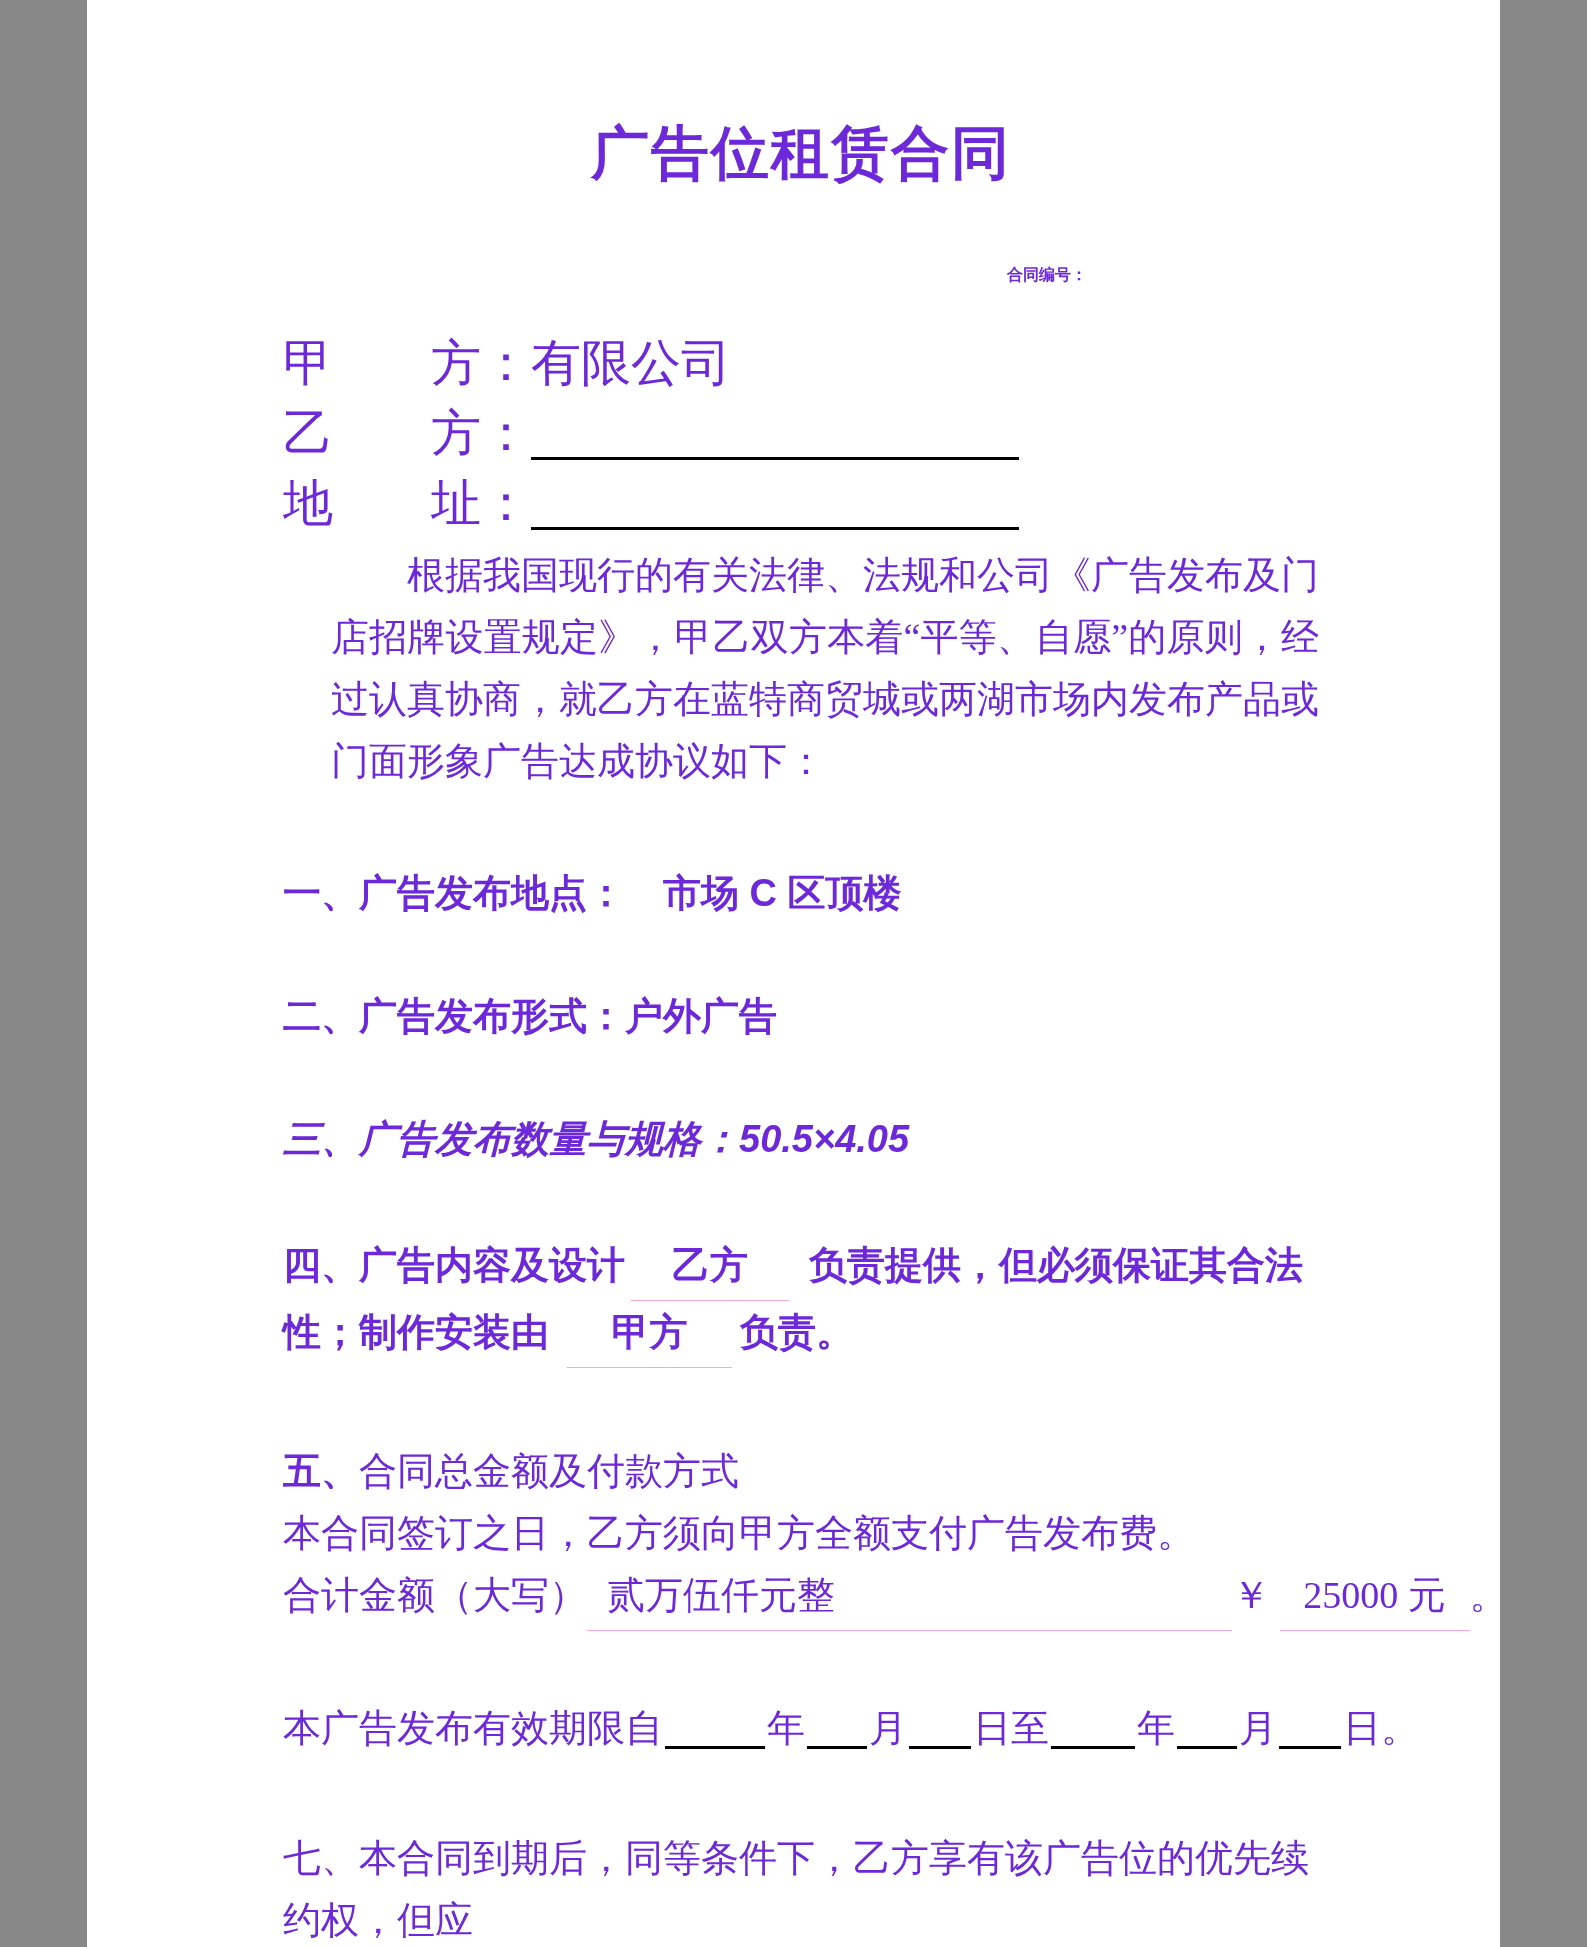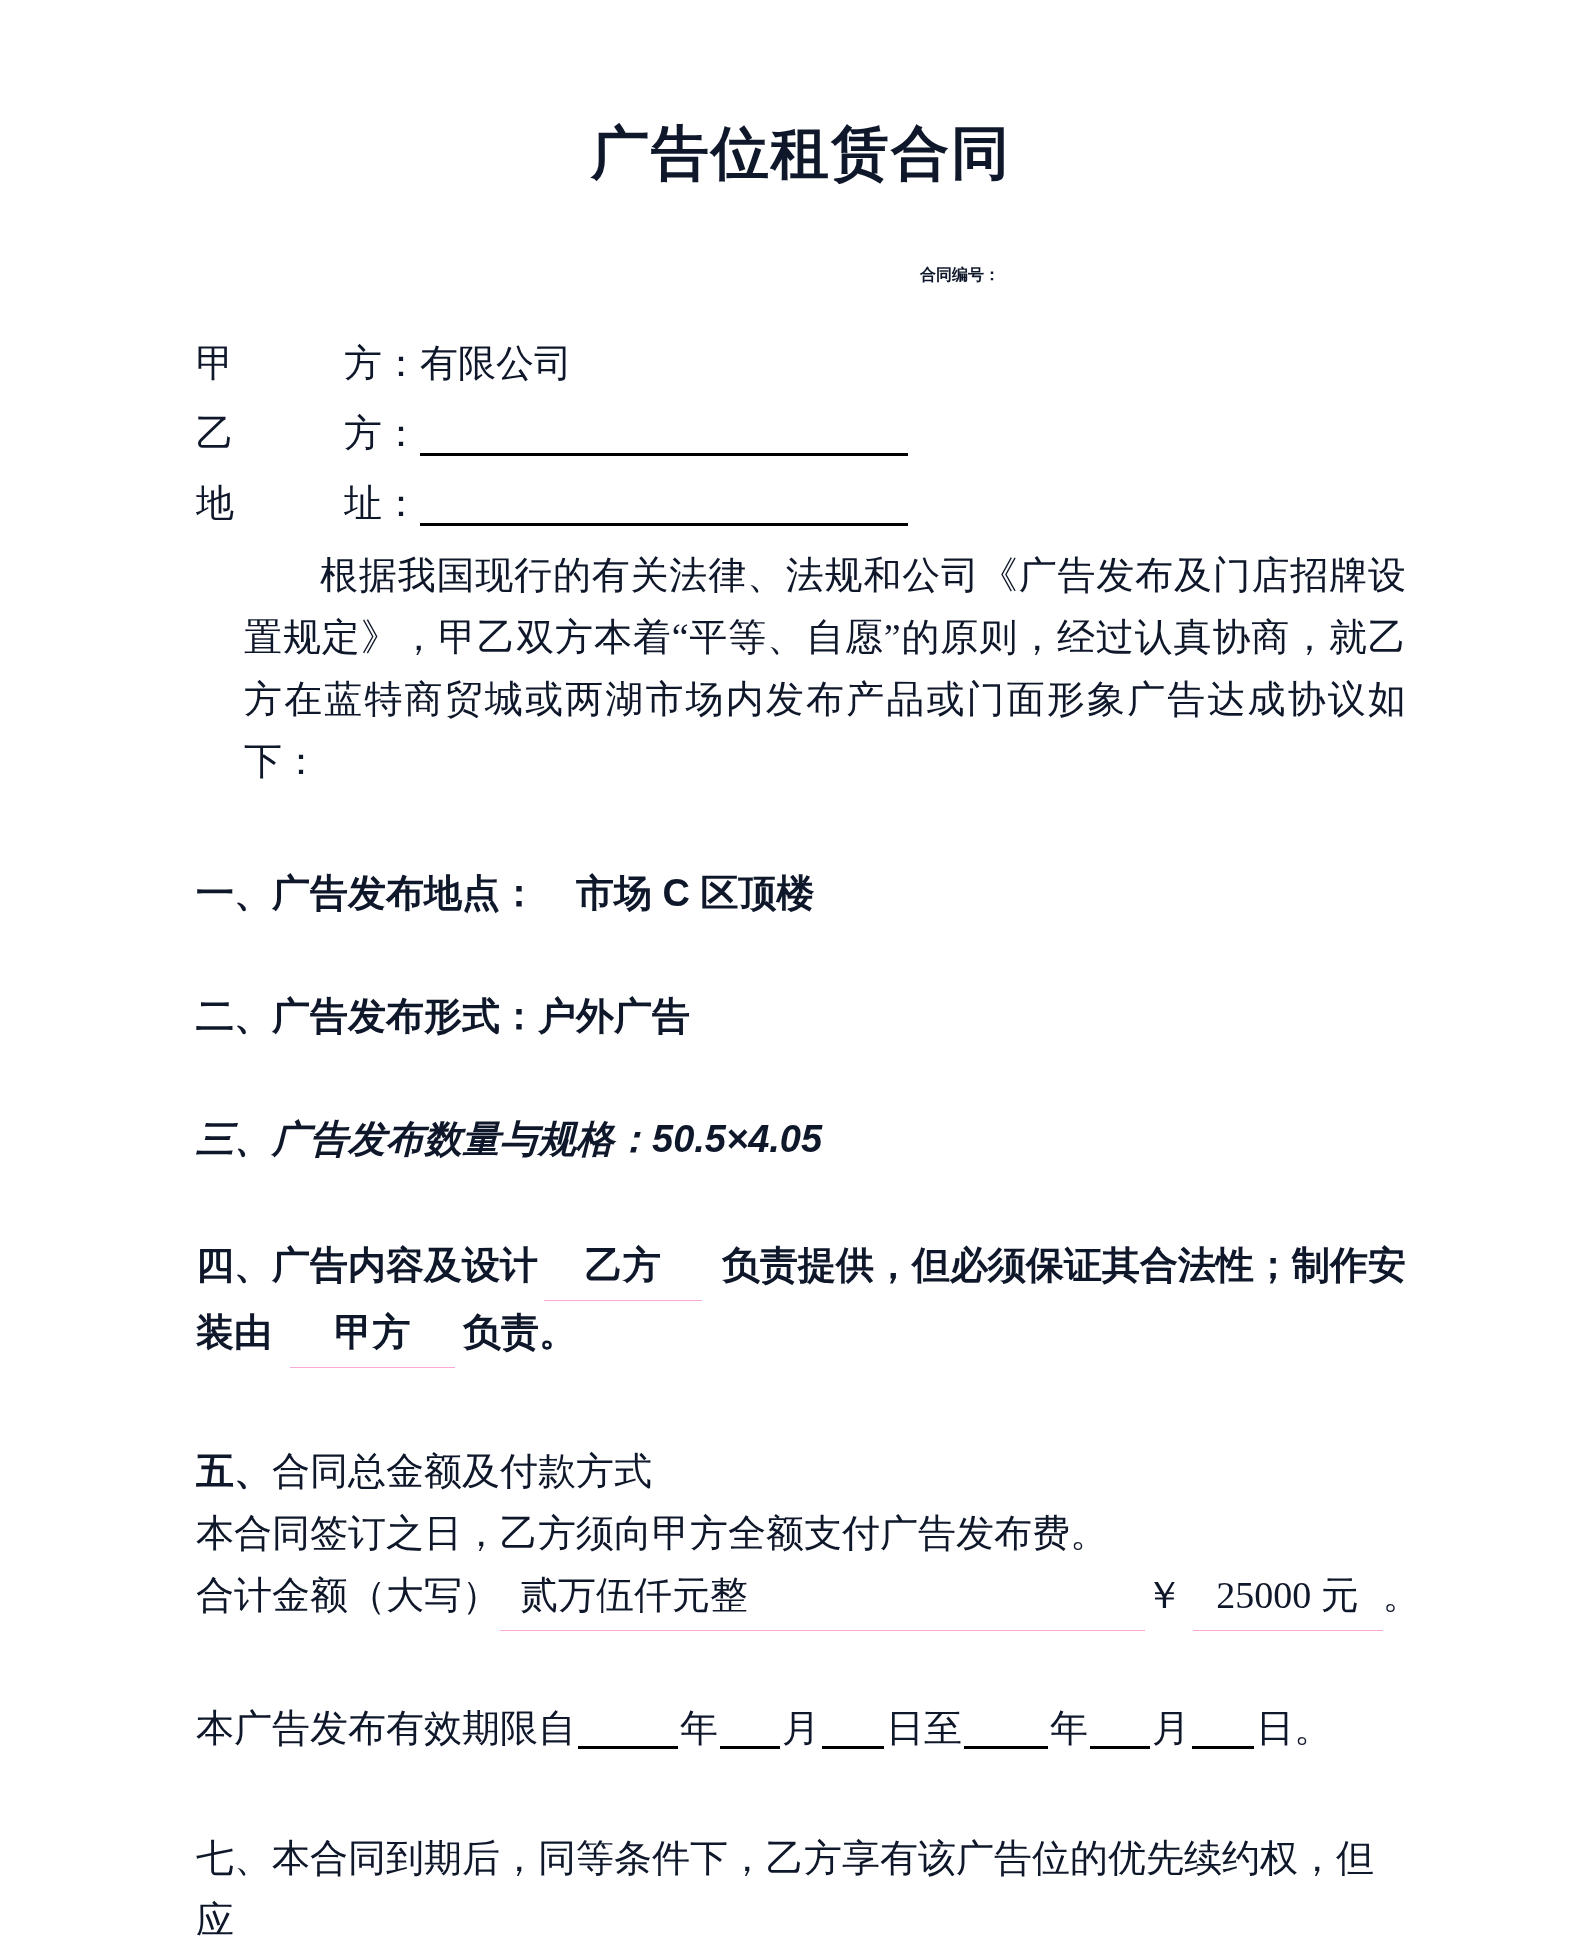--- a/index.html
+++ b/index.html
@@ -1,21 +1,21 @@
 <!DOCTYPE html>
 <html><head>
 <meta charset="utf-8">
 <style>
   html,body{margin:0;padding:0;background:#888;}
   .page{
     position:relative;
-    width:1587px;height:1947px;
+    width:1413px;height:1947px;
     margin:0 auto;
     background:#ffffff;
-    color:#0f172a;
+    color:#6d28d9;
     box-sizing:border-box;
     padding:0 181px 0 196px;
     overflow:hidden;
     font-family:"Liberation Serif","DejaVu Serif",serif;
     font-size:38px;
   }
   .sans{font-family:"Liberation Sans","DejaVu Sans",sans-serif;font-weight:bold;}
   .title{
     text-align:center;
     font-family:"Liberation Sans","DejaVu Sans",sans-serif;
@@ -26,21 +26,21 @@
     letter-spacing:2px;
   }
   .contract-no{
     margin-top:70px;
     padding-left:724px;
     font-weight:bold;
     font-size:16px;
     line-height:34px;
   }
   .parties{margin-top:36px;}
-  .party{line-height:70px;font-size:38px;white-space:nowrap;}
+  .party{line-height:70px;font-size:50px;white-space:nowrap;}
   .lab1{display:inline-block;width:148px;}
   .ul{
     display:inline-block;
     width:488px;height:44px;
     border-bottom:3px solid #000;
     vertical-align:-10px;
   }
   .preamble{
     margin-top:6px;
     line-height:62px;

